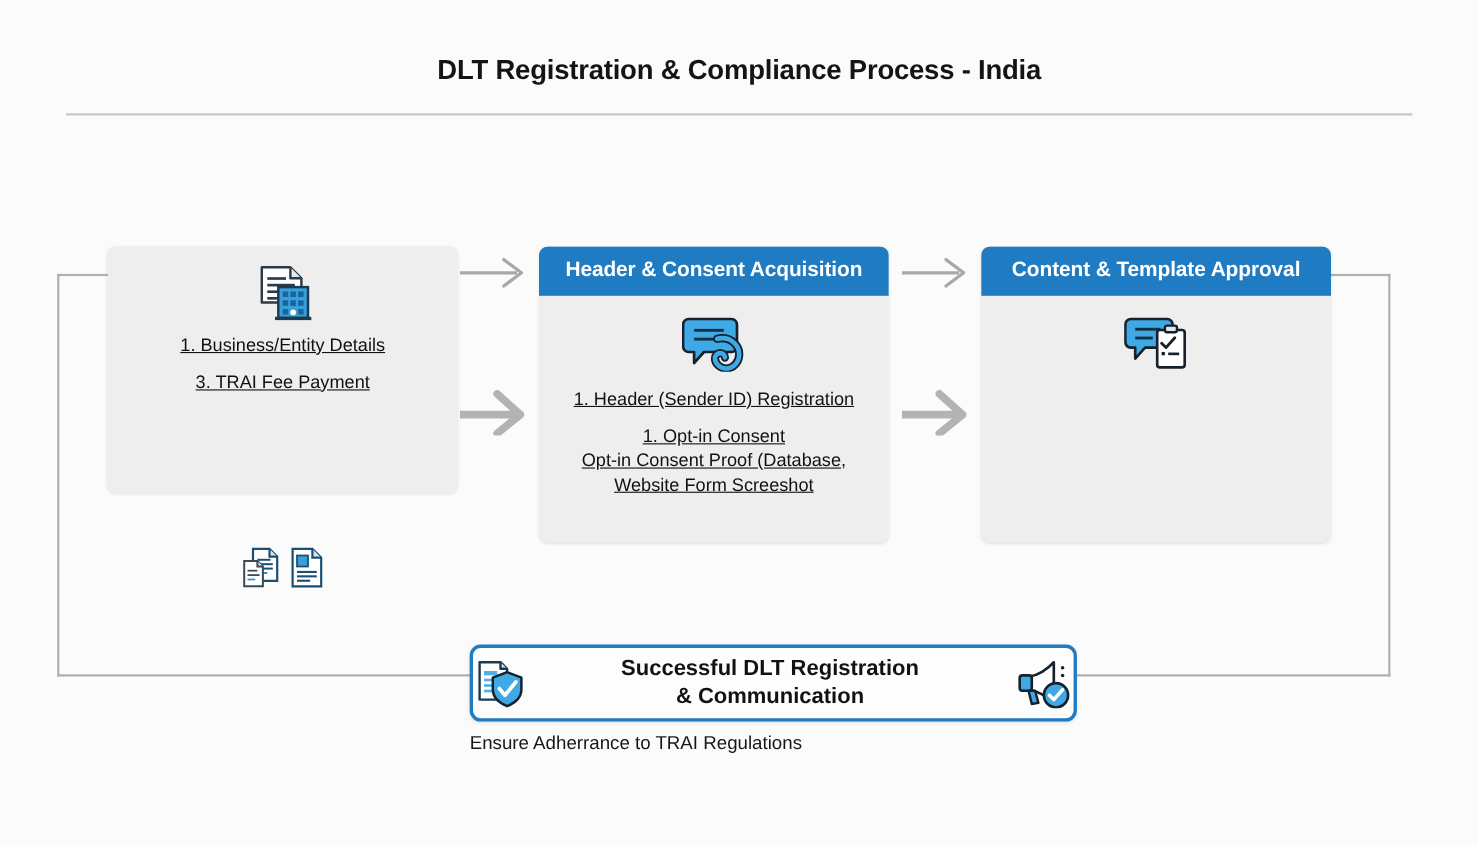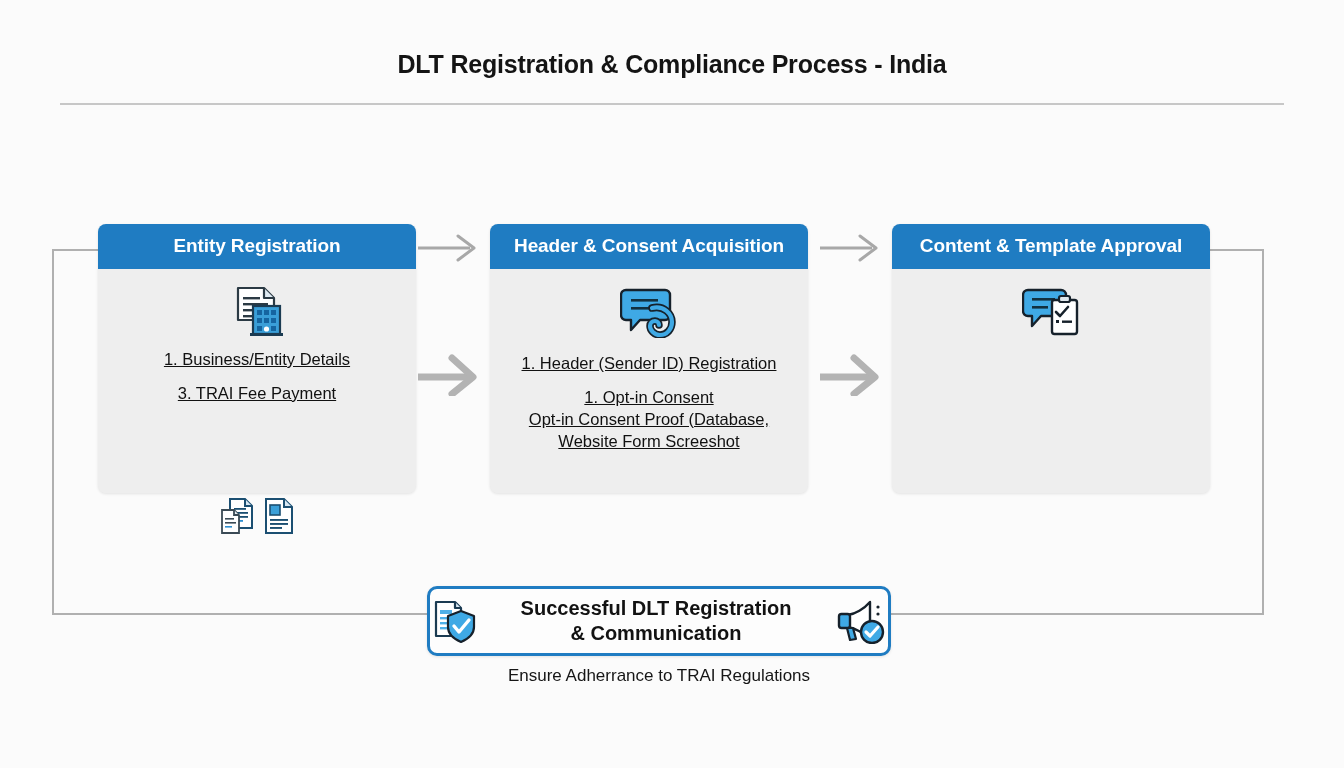--- a/index.html
+++ b/index.html
@@ -106,21 +106,21 @@
   #arrow-thin-0  { left: 418px; top: 232px; }
   #arrow-thin-1  { left: 820px; top: 232px; }
   #arrow-thick-0 { left: 418px; top: 350px; }
   #arrow-thick-1 { left: 820px; top: 350px; }
 
   
   #success-box {
     position: absolute;
     left: 427px;
     top: 586px;
-    width: 464px;
+    width: 552px;
     height: 70px;
     border: 3px solid #1f7cc2;
     border-radius: 10px;
     background: #fdfdfd;
     display: flex;
     align-items: center;
     justify-content: space-between;
     padding: 0 1px;
     box-shadow: 0 1px 3px rgba(0,0,0,0.10);
   }
@@ -132,21 +132,21 @@
     color: #121212;
     line-height: 1.26;
     white-space: pre-line;
     padding: 0 4px;
   }
   #success-subtitle {
     position: absolute;
     left: 427px;
     top: 666px;
     width: 464px;
-    text-align: center;
+    text-align: left;
     font-size: 17px;
     color: #161616;
   }
 
   svg { display: block; }
 </style>
 </head>
 <body>
 
 <div id="title-block">
@@ -155,21 +155,20 @@
 <div id="title-rule"></div>
 
 <div class="loop-line" id="loop-left-h"></div>
 <div class="loop-line" id="loop-left-v"></div>
 <div class="loop-line" id="loop-bottom-l"></div>
 <div class="loop-line" id="loop-right-h"></div>
 <div class="loop-line" id="loop-right-v"></div>
 <div class="loop-line" id="loop-bottom-r"></div>
 
 <div class="card" id="card-0">
-  <div class="card-header">Entity Registration</div>
   <div class="card-body">
     <div class="card-icon">
       <svg width="54" height="52" viewBox="0 0 54 52">
         <path d="M8 2 H34 L44 12 V34 H8 Z" fill="#ffffff" stroke="#2b3a44" stroke-width="2.2" stroke-linejoin="round"></path>
         <path d="M34 2 L34 12 L44 12" fill="#dfeaf2" stroke="#2b3a44" stroke-width="2.2" stroke-linejoin="round"></path>
         <rect x="13" y="11" width="17" height="2.4" fill="#2b3a44"></rect>
         <rect x="13" y="17" width="25" height="2.4" fill="#2b3a44"></rect>
         <rect x="13" y="23" width="25" height="2.4" fill="#2b3a44"></rect>
         <rect x="13" y="29" width="14" height="2.4" fill="#2b3a44"></rect>
         <rect x="23" y="20" width="27" height="28" fill="#3a9fd8" stroke="#1b3b52" stroke-width="2.2"></rect>

